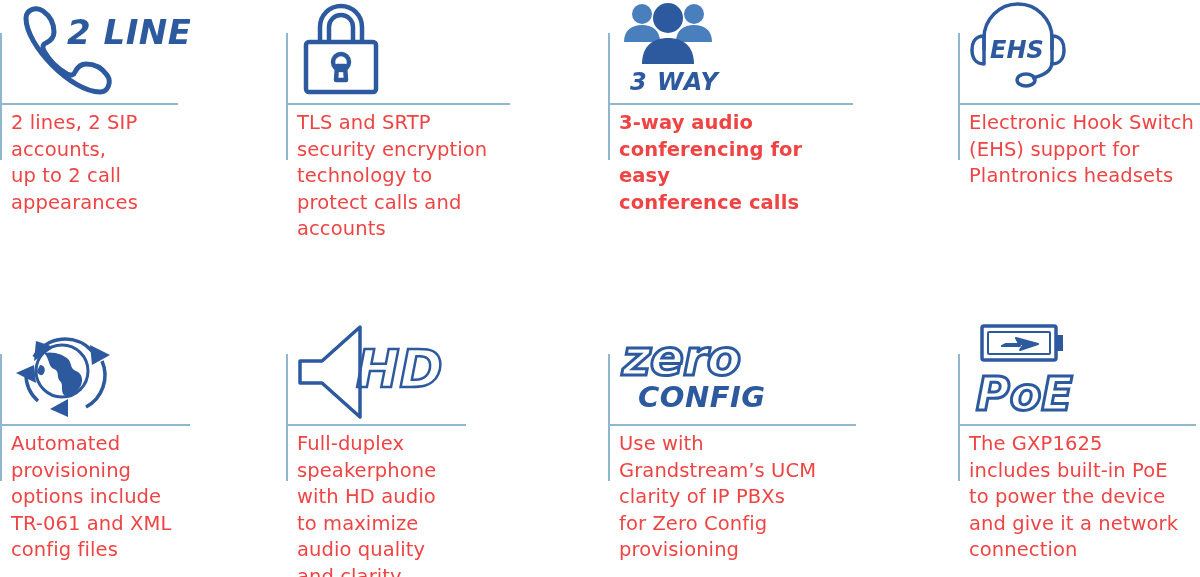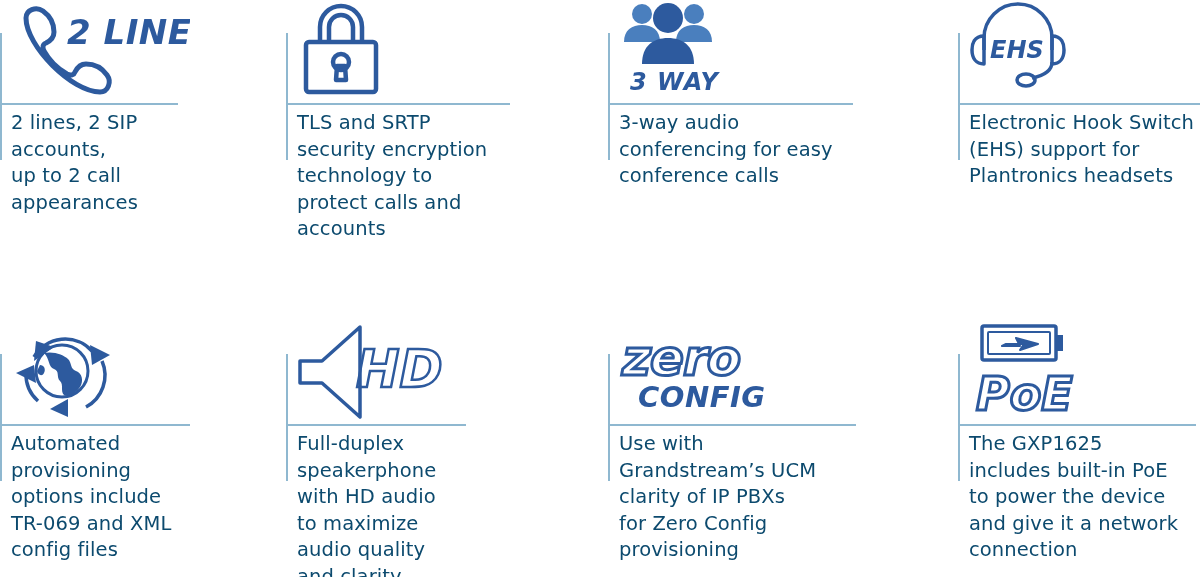--- a/index.html
+++ b/index.html
@@ -48,21 +48,21 @@
     width: 230px;
     display: flex;
     align-items: center;
     justify-content: flex-start;
   }
   .desc {
     position: absolute;
     left: 11px;
     top: 110px;
     width: 232px;
-    color: #0c4a6e;
+    color: #ef4444;
     font-size: 19.5px;
     line-height: 26.5px;
     white-space: pre-line;
     letter-spacing: 0.1px;
   }
   
   #cell-0 { left: 0px;   top: 0px;   width: 250px; }
   #cell-1 { left: 286px; top: 0px;   width: 250px; }
   #cell-2 { left: 608px; top: 0px;   width: 250px; }
   #cell-3 { left: 958px; top: 0px;   width: 250px; }
@@ -73,21 +73,21 @@
 
   #cell-0 .hrule { width: 178px; }
   #cell-1 .hrule { width: 224px; }
   #cell-2 .hrule { width: 245px; }
   #cell-3 .hrule { width: 242px; }
   #cell-4 .hrule { width: 190px; }
   #cell-5 .hrule { width: 180px; }
   #cell-6 .hrule { width: 248px; }
   #cell-7 .hrule { width: 238px; }
 
-  #cell-2 .desc { width: 240px; }
+  #cell-2 .desc { width: 240px; font-weight: bold; }
   #cell-3 .desc { width: 244px; }
   #cell-6 .desc { width: 246px; }
   #cell-7 .desc { width: 244px; }
 
   .svg-icon { display: block; }
 </style>
 </head>
 <body>
 
 <div class="grid">
@@ -190,21 +190,21 @@
         <path d="M92 40 A36 36 0 0 1 76 86" fill="none" stroke="#2d5a9e" stroke-width="3.5"></path>
         <polygon points="80,24 100,34 82,44" fill="#2d5a9e"></polygon>
         <path d="M28 80 A36 36 0 0 1 16 52" fill="none" stroke="#2d5a9e" stroke-width="3.5"></path>
         <polygon points="6,52 24,44 26,62" fill="#2d5a9e"></polygon>
         <polygon points="58,96 40,88 58,78" fill="#2d5a9e"></polygon>
       </svg>
     </div>
     <div class="desc">Automated
 provisioning
 options include
-TR-069 and XML
+TR-061 and XML
 config files</div>
   </div>
 
   <div class="cell" id="cell-5">
     <div class="vrule"></div>
     <div class="hrule"></div>
     <div class="icon-area">
       <svg class="svg-icon" width="150" height="100" viewBox="0 0 150 100">
         <path d="M64 6 L26 40 L4 40 L4 62 L26 62 L64 96 Z" fill="none" stroke="#2d5a9e" stroke-width="3.5" stroke-linejoin="round"></path>
         <text x="60" y="66" font-family="'DejaVu Sans',sans-serif" font-size="52" font-weight="bold" font-style="italic" fill="none" stroke="#2d5a9e" stroke-width="2.5">HD</text>

